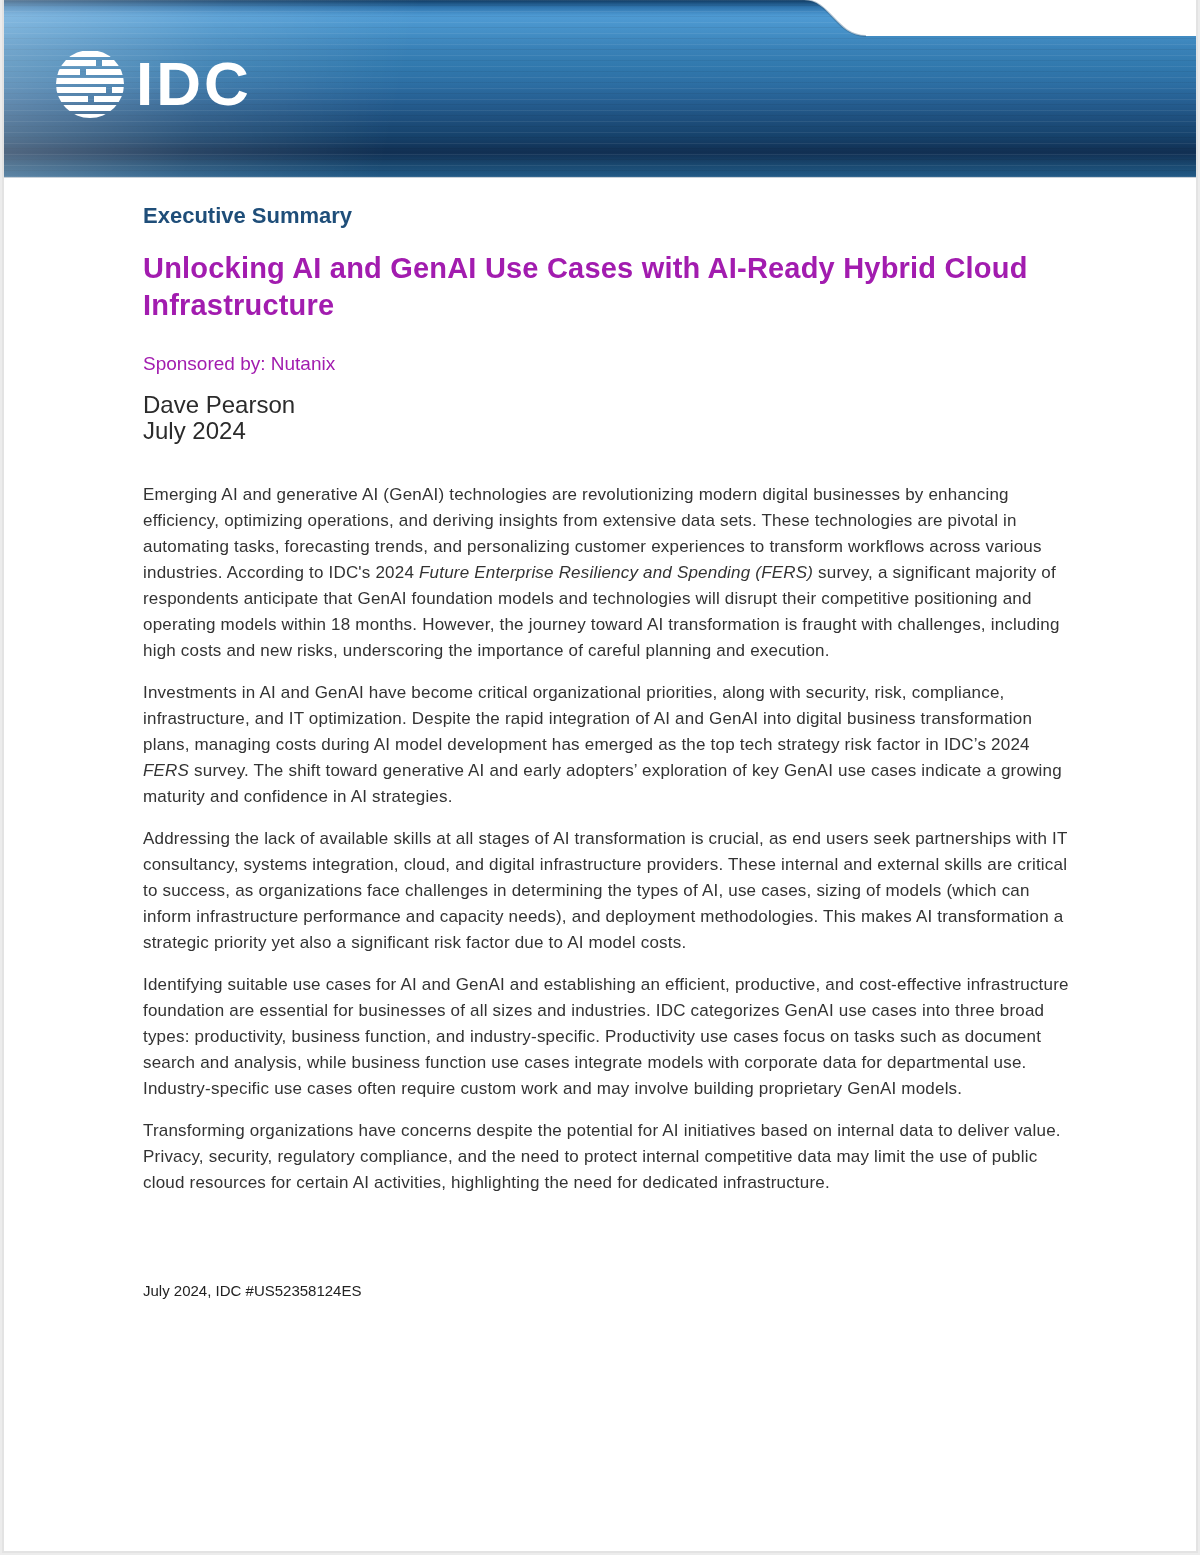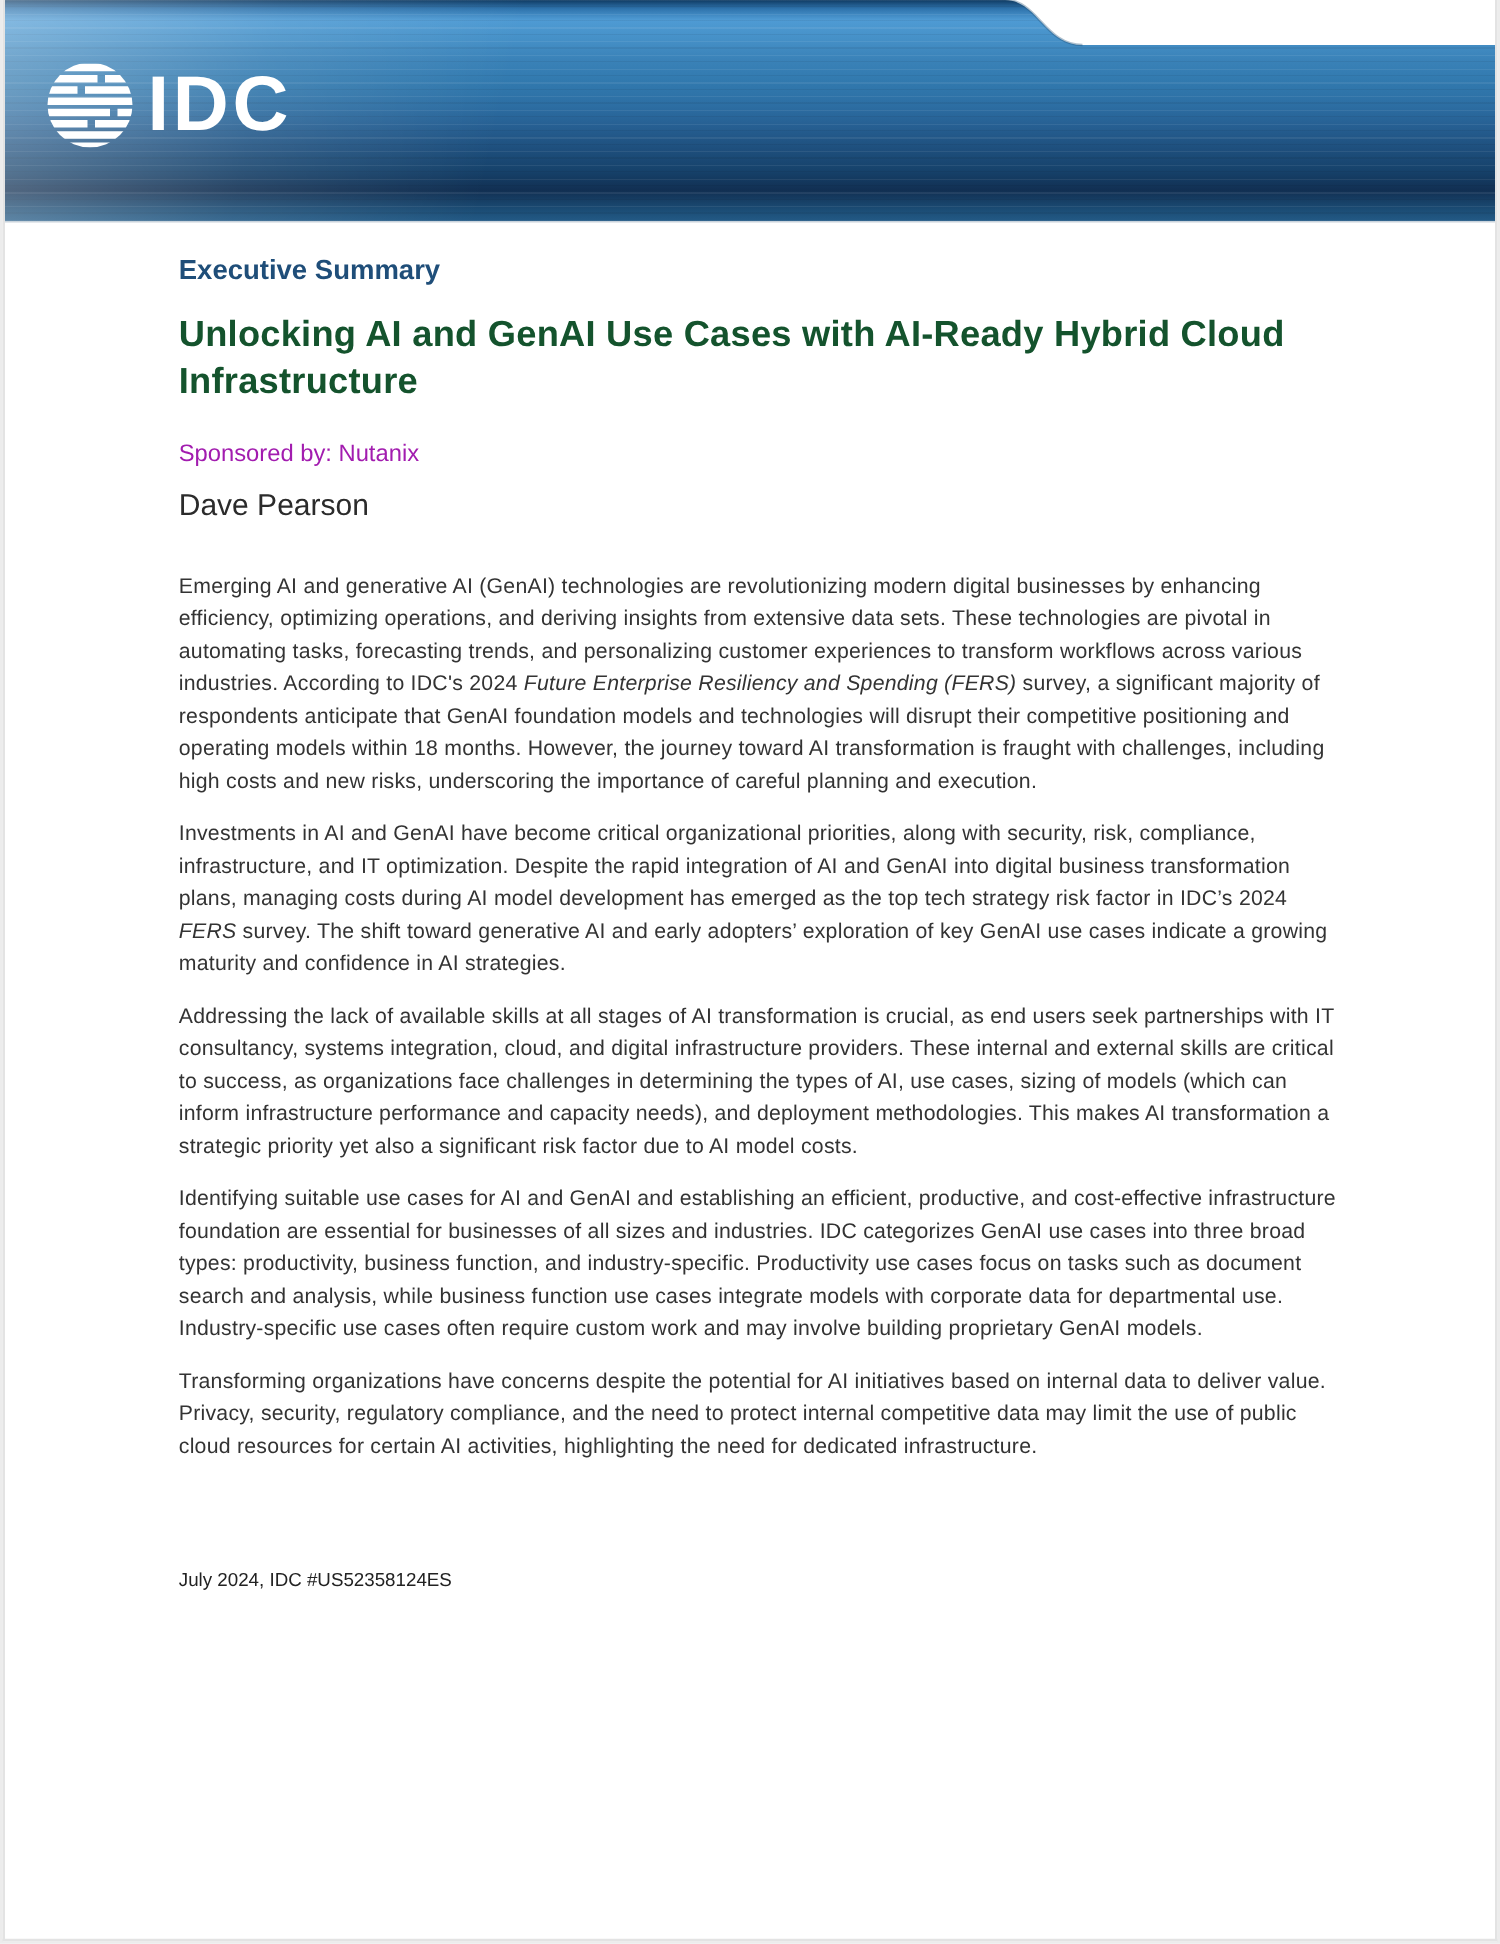--- a/index.html
+++ b/index.html
@@ -50,21 +50,21 @@
   .banner-notch {
     position: absolute;
     top: 0;
     right: 0;
     width: 392px;
     height: 38px;
   }
   
   .logo {
     position: absolute;
-    left: 32px;
+    left: 50px;
     top: 48px;
     display: flex;
     align-items: center;
     gap: 10px;
   }
   .logo-globe { width: 72px; height: 72px; }
   .logo-text {
     color: #ffffff;
     font-size: 62px;
     font-weight: bold;
@@ -84,21 +84,21 @@
     line-height: 28px;
     font-weight: bold;
     color: #1f4e79;
   }
   .doc-title {
     margin: 20px 0 0 0;
     max-width: 950px;
     font-size: 29px;
     line-height: 37px;
     font-weight: bold;
-    color: #14532d;
+    color: #a21caf;
     letter-spacing: 0.2px;
   }
   .sponsor {
     margin: 28px 0 0 0;
     font-size: 19px;
     line-height: 24px;
     color: #a21caf;
   }
   .byline {
     margin: 16px 0 0 0;
@@ -164,20 +164,21 @@
   <main class="content">
 
     <h2 class="section-label">Executive Summary</h2>
 
     <h1 class="doc-title">Unlocking AI and GenAI Use Cases with AI-Ready Hybrid Cloud Infrastructure</h1>
 
     <p class="sponsor">Sponsored by: Nutanix</p>
 
     <div class="byline">
       <div>Dave Pearson</div>
+      <div>July 2024</div>
     </div>
 
     <div class="body-copy">
       <p><span>Emerging AI and generative AI (GenAI) technologies are revolutionizing modern digital businesses by enhancing efficiency, optimizing operations, and deriving insights from extensive data sets. These technologies are pivotal in automating tasks, forecasting trends, and personalizing customer experiences to transform workflows across various industries. According to IDC's 2024 </span><span class="italic">Future Enterprise Resiliency and Spending (FERS)</span><span> survey, a significant majority of respondents anticipate that GenAI foundation models and technologies will disrupt their competitive positioning and operating models within 18 months. However, the journey toward AI transformation is fraught with challenges, including high costs and new risks, underscoring the importance of careful planning and execution.</span></p>
 
       <p><span>Investments in AI and GenAI have become critical organizational priorities, along with security, risk, compliance, infrastructure, and IT optimization. Despite the rapid integration of AI and GenAI into digital business transformation plans, managing costs during AI model development has emerged as the top tech strategy risk factor in IDC’s 2024 </span><span class="italic">FERS</span><span> survey. The shift toward generative AI and early adopters’ exploration of key GenAI use cases indicate a growing maturity and confidence in AI strategies.</span></p>
 
       <p>Addressing the lack of available skills at all stages of AI transformation is crucial, as end users seek partnerships with IT consultancy, systems integration, cloud, and digital infrastructure providers. These internal and external skills are critical to success, as organizations face challenges in determining the types of AI, use cases, sizing of models (which can inform infrastructure performance and capacity needs), and deployment methodologies. This makes AI transformation a strategic priority yet also a significant risk factor due to AI model costs.</p>
 
       <p>Identifying suitable use cases for AI and GenAI and establishing an efficient, productive, and cost-effective infrastructure foundation are essential for businesses of all sizes and industries. IDC categorizes GenAI use cases into three broad types: productivity, business function, and industry-specific. Productivity use cases focus on tasks such as document search and analysis, while business function use cases integrate models with corporate data for departmental use. Industry-specific use cases often require custom work and may involve building proprietary GenAI models.</p>

